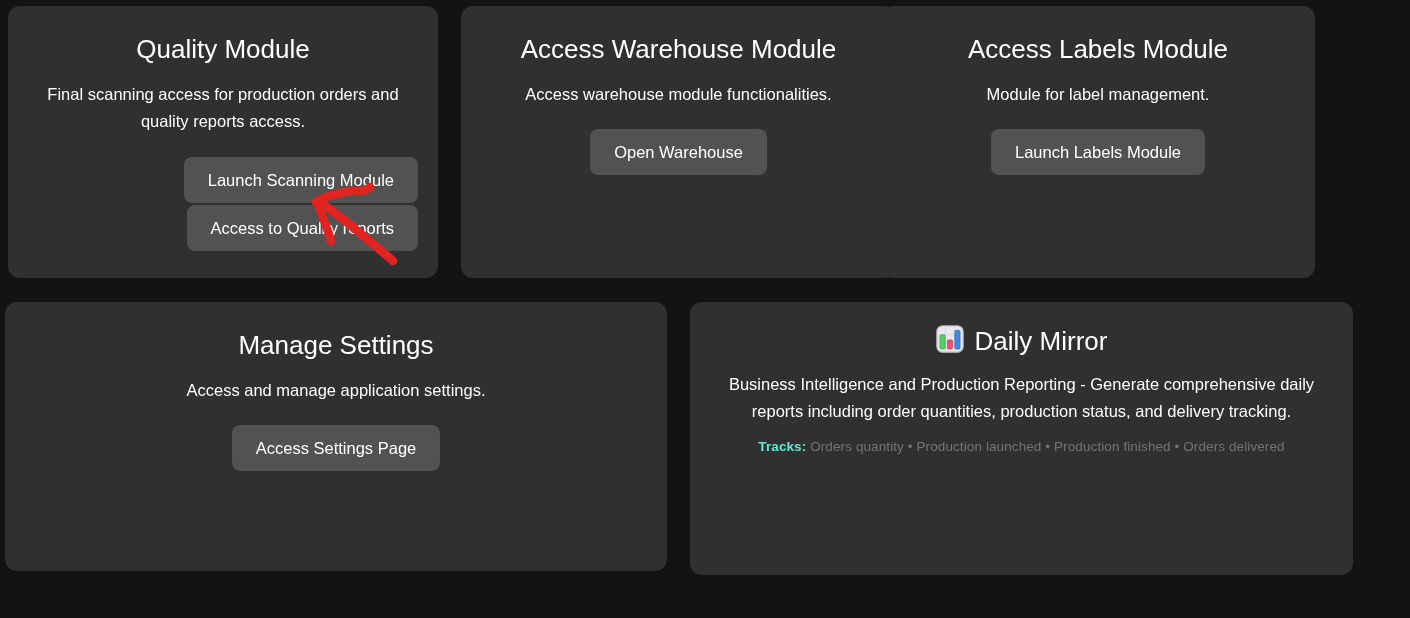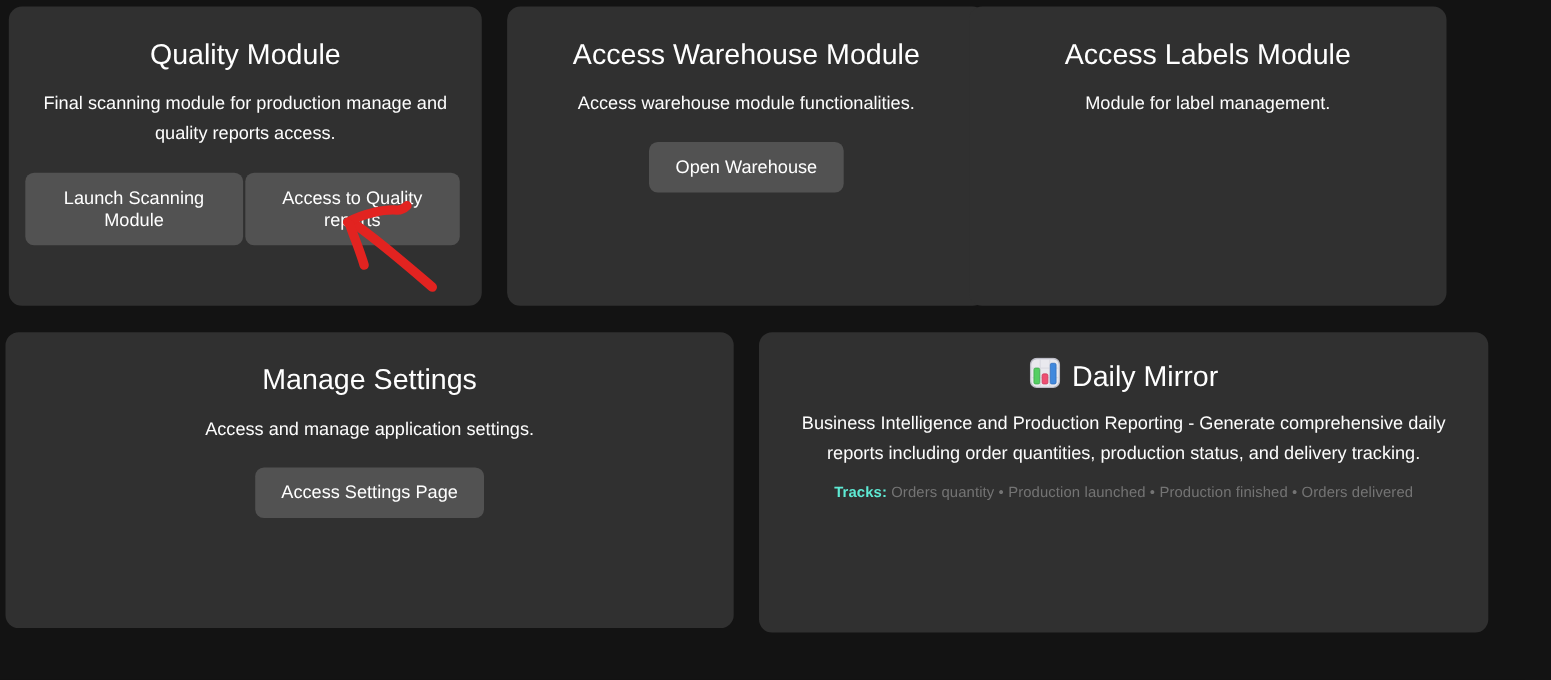--- a/index.html
+++ b/index.html
@@ -43,22 +43,22 @@
     border: none;
     border-radius: 8px;
     padding: 13px 24px;
     font-size: 16.5px;
     font-family: "Liberation Sans", sans-serif;
     cursor: pointer;
     line-height: 20px;
   }
   .btn-col {
     display: flex;
-    flex-direction: row;
-    align-items: center;
+    flex-direction: column;
+    align-items: flex-end;
     gap: 2px;
     margin-top: 22px;
     margin-left: -5px;
   }
   .btn-center {
     display: inline-block;
     margin-top: 21px;
   }
   .title-row {
     display: flex;
@@ -105,36 +105,37 @@
   .card-settings  { left: 5px;   top: 302px; width: 662px; height: 269px; }
   .card-daily     { left: 690px; top: 302px; width: 663px; height: 273px; }
   .card-quality .card-desc   { max-width: 392px; }
   .card-daily .card-desc     { max-width: 602px; margin-top: 14px; }
 </style>
 </head>
 <body>
 
 <section class="card card-quality">
   <h2 class="card-title">Quality Module</h2>
-  <p class="card-desc">Final scanning module for production manage and quality reports access.</p>
+  <p class="card-desc">Final scanning access for production orders and quality reports access.</p>
   <div class="btn-col">
     <button class="btn">Launch Scanning Module</button>
     <button class="btn">Access to Quality reports</button>
   </div>
 </section>
 
 <section class="card card-warehouse">
   <h2 class="card-title">Access Warehouse Module</h2>
   <p class="card-desc">Access warehouse module functionalities.</p>
   <button class="btn btn-center">Open Warehouse</button>
 </section>
 
 <section class="card card-labels">
   <h2 class="card-title">Access Labels Module</h2>
   <p class="card-desc">Module for label management.</p>
+  <button class="btn btn-center">Launch Labels Module</button>
 </section>
 
 <section class="card card-settings">
   <h2 class="card-title">Manage Settings</h2>
   <p class="card-desc">Access and manage application settings.</p>
   <button class="btn btn-center">Access Settings Page</button>
 </section>
 
 <section class="card card-daily">
   <div class="title-row">

